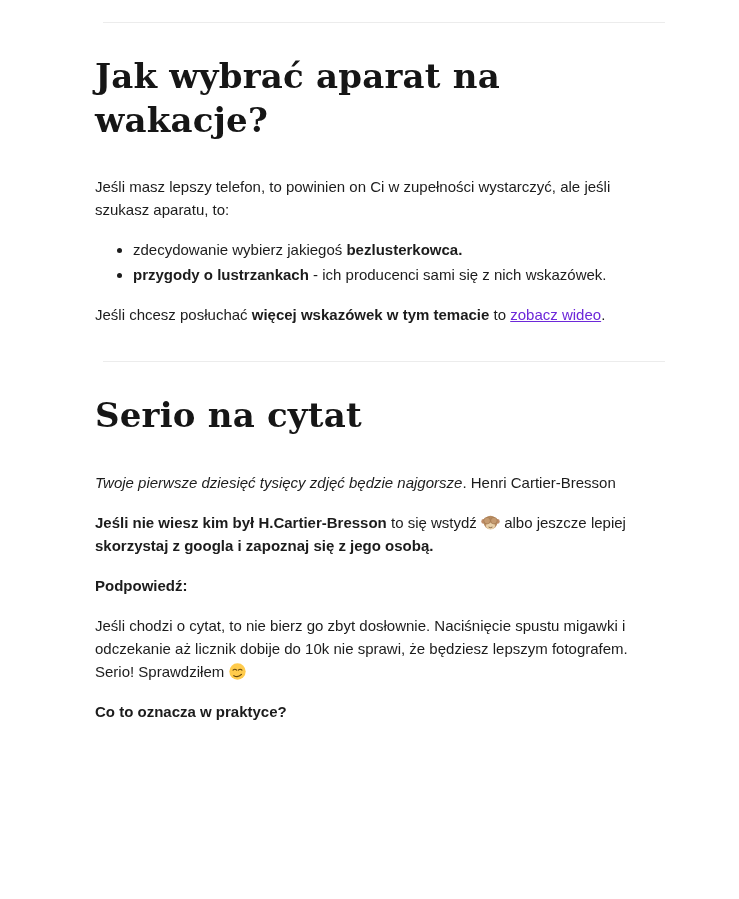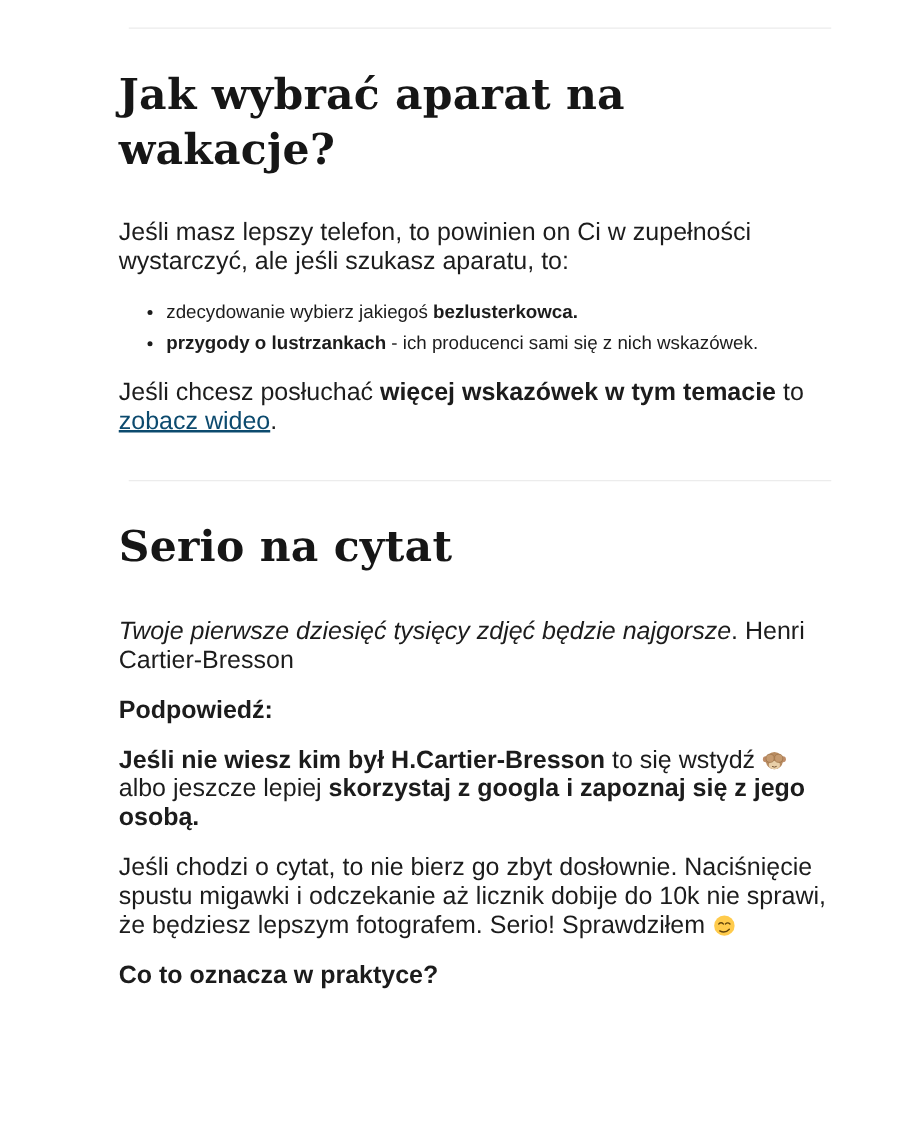--- a/index.html
+++ b/index.html
@@ -31,37 +31,37 @@
   h1.section-heading {
     font-family: "DejaVu Serif", serif;
     font-weight: 700;
     font-size: 34px;
     line-height: 1.3;
     color: #161616;
     margin: 31px 0 33px 0;
     letter-spacing: 0.2px;
   }
   p {
-    font-size: 20px;
+    font-size: 15px;
     line-height: 23px;
     margin: 17px 0;
   }
   ul.advice-list {
     margin: 14px 0;
     padding-left: 38px;
   }
   ul.advice-list li {
     font-size: 15px;
     line-height: 23px;
     margin: 2px 0;
   }
   strong { font-weight: 700; }
   em { font-style: italic; }
   a.inline-link {
-    color: #0c4a6e;
+    color: #6d28d9;
     text-decoration: underline;
     cursor: pointer;
   }
   .emoji {
     display: inline-block;
     width: 19px;
     height: 19px;
     vertical-align: -4px;
     line-height: 0;
   }
@@ -90,31 +90,31 @@
       <p><span>Jeśli chcesz posłuchać </span><strong>więcej wskazówek w tym temacie</strong><span> to </span><a class="inline-link" href="#">zobacz wideo</a><span>.</span></p>
     </section>
 
     <hr class="divider divider-mid">
 
     <section>
       <h1 class="section-heading">Serio na cytat</h1>
 
       <p><em>Twoje pierwsze dziesięć tysięcy zdjęć będzie najgorsze</em><span>. Henri Cartier-Bresson</span></p>
 
-      <p><strong>Podpowiedź:</strong></p>
-
       <p><strong>Jeśli nie wiesz kim był H.Cartier-Bresson</strong><span> to się wstydź </span><span class="emoji" aria-label="🙈"><svg viewBox="0 0 36 36" width="19" height="19" aria-hidden="true">
               <circle cx="5" cy="16" r="4.5" fill="#BF8D68"></circle>
               <circle cx="31" cy="16" r="4.5" fill="#BF8D68"></circle>
               <circle cx="18" cy="18" r="13" fill="#B78B60"></circle>
               <ellipse cx="18" cy="24.5" rx="8.5" ry="6.5" fill="#E8CFA8"></ellipse>
               <path d="M15 27 q3 2 6 0" stroke="#6b4a2a" stroke-width="1.4" fill="none" stroke-linecap="round"></path>
               <circle cx="11.5" cy="14.5" r="6.2" fill="#C59A6F" stroke="#9a7147" stroke-width="1"></circle>
               <circle cx="24.5" cy="14.5" r="6.2" fill="#C59A6F" stroke="#9a7147" stroke-width="1"></circle>
             </svg></span><span> albo jeszcze lepiej </span><strong>skorzystaj z googla i zapoznaj się z jego osobą.</strong></p>
+
+      <p><strong>Podpowiedź:</strong></p>
 
 
       <p><span>Jeśli chodzi o cytat, to nie bierz go zbyt dosłownie. Naciśnięcie spustu migawki i odczekanie aż licznik dobije do 10k nie sprawi, że będziesz lepszym fotografem. Serio! Sprawdziłem </span><span class="emoji" aria-label="😏"><svg viewBox="0 0 36 36" width="19" height="19" aria-hidden="true">
               <circle cx="18" cy="18" r="15.5" fill="#FFCB4C"></circle>
               <path d="M9.5 15.5 q3.5 -3.5 7 0" stroke="#64450A" stroke-width="2" fill="none" stroke-linecap="round"></path>
               <path d="M19.5 15.5 q3.5 -3.5 7 0" stroke="#64450A" stroke-width="2" fill="none" stroke-linecap="round"></path>
               <path d="M11 26 q8 4.5 14.5 -2.5" stroke="#64450A" stroke-width="2.2" fill="none" stroke-linecap="round"></path>
             </svg></span></p>
 
       <p><strong>Co to oznacza w praktyce?</strong></p>

